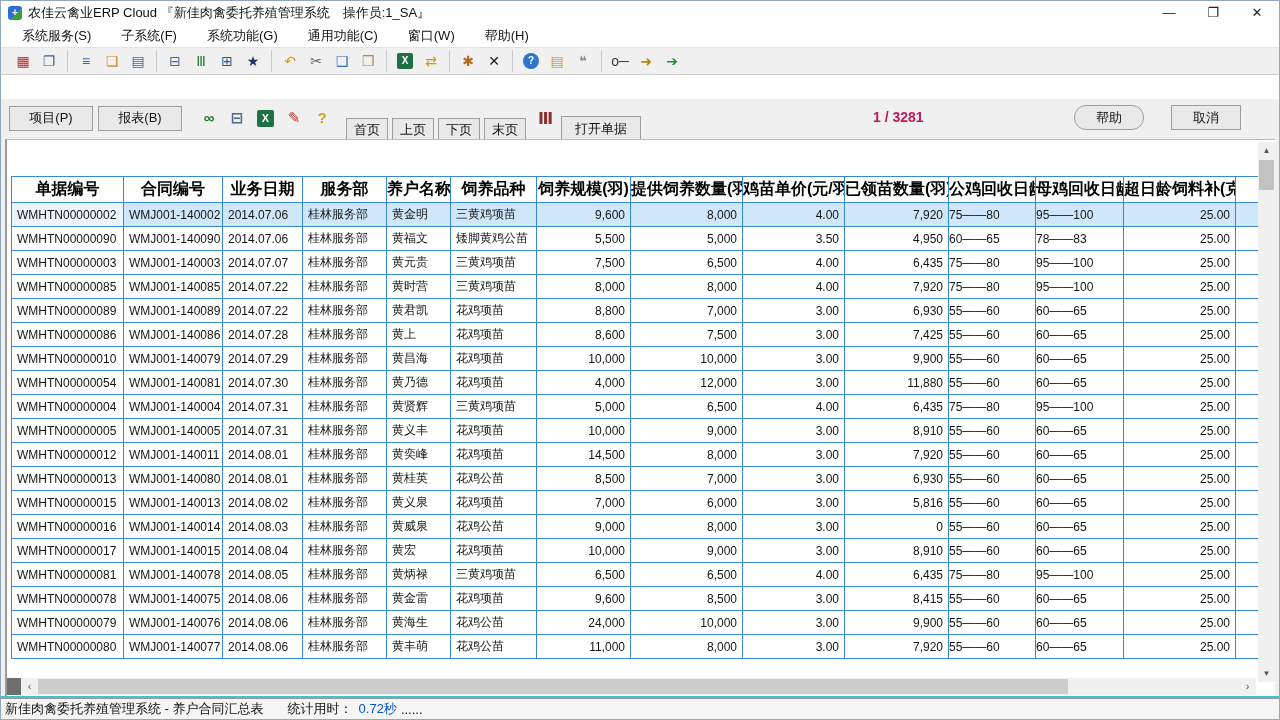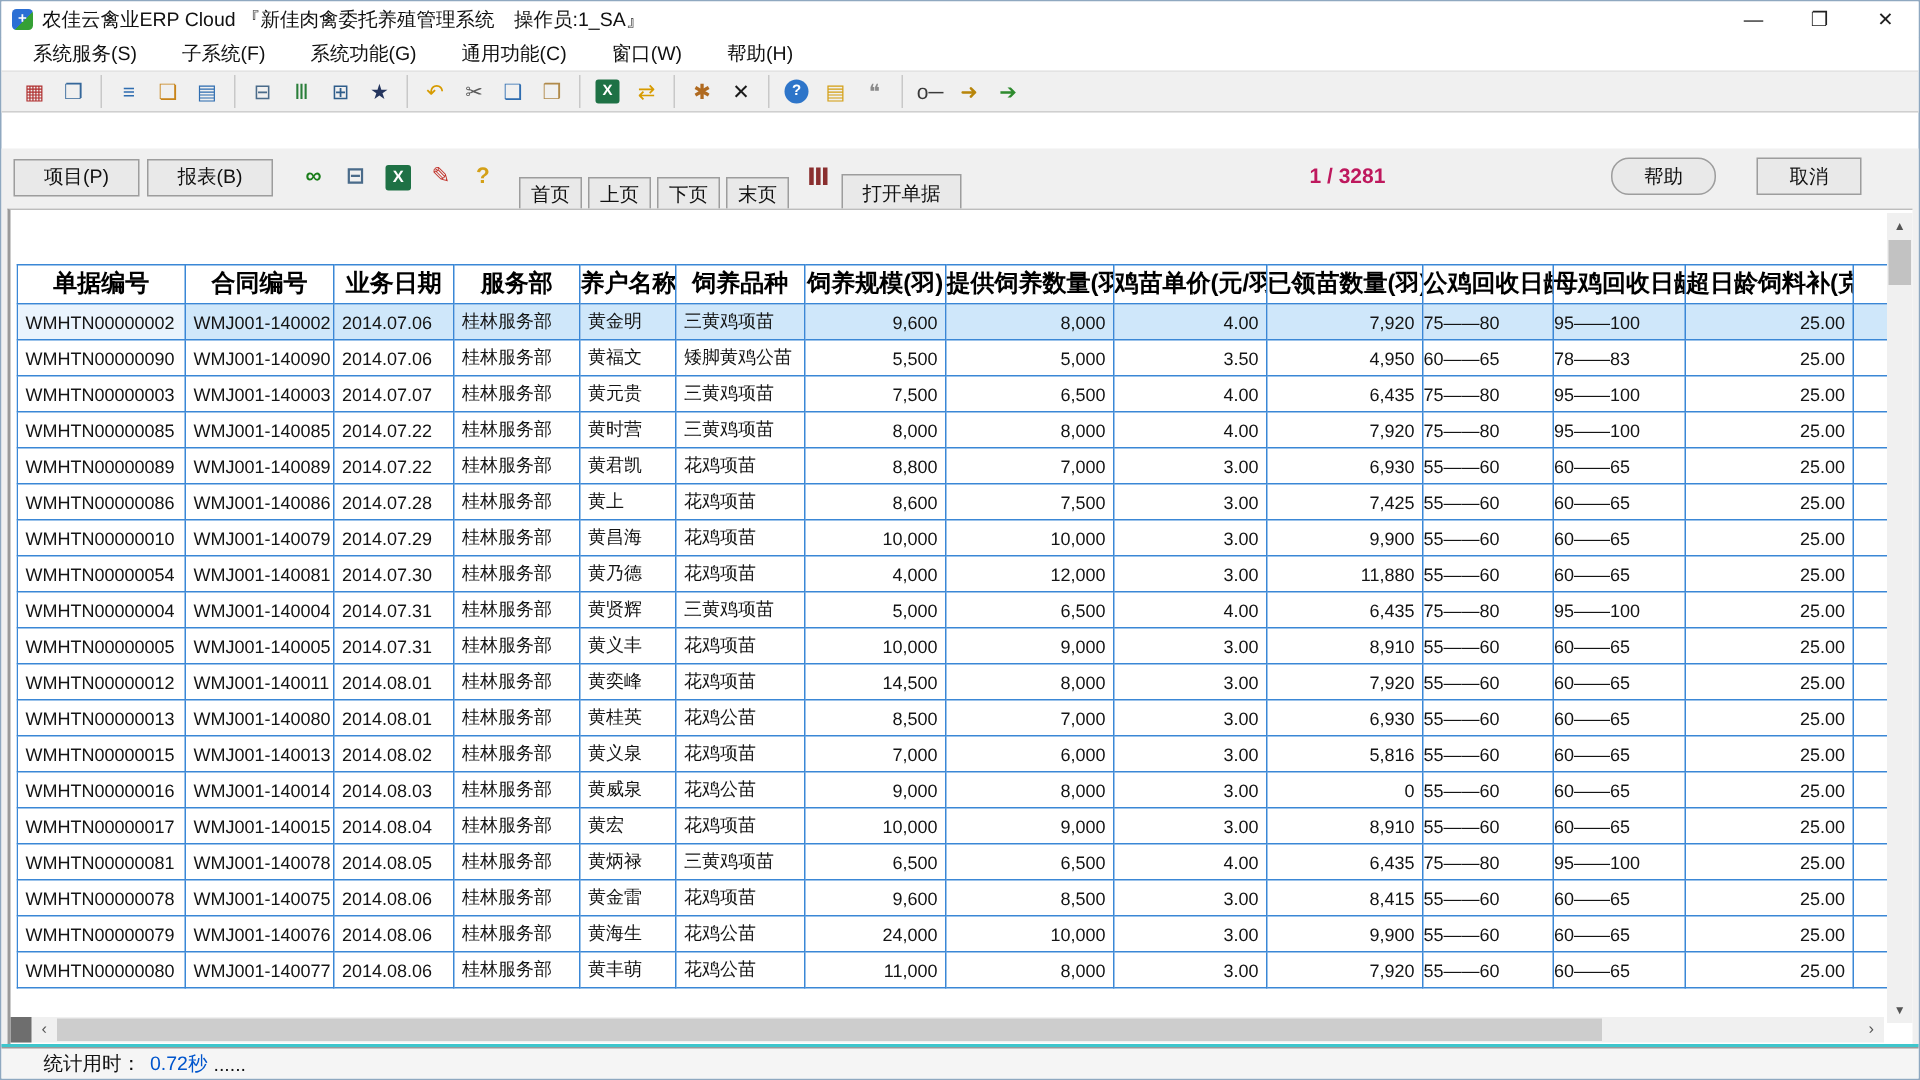--- a/index.html
+++ b/index.html
@@ -541,19 +541,20 @@
         <div class="hs-left">‹</div>
         <div class="hs-thumb"></div>
         <div class="hs-right">›</div>
       </div>
     </div>
   </div>
 
   <div class="teal-line"></div>
 
   <div class="statusbar">
+    <span>新佳肉禽委托养殖管理系统 - 养户合同汇总表</span>
     <span class="sb-gap"></span>
     <span>统计用时：</span>
     <span class="sb-time">0.72秒</span>
     <span class="sb-dots">......</span>
   </div>
 
 </div>
 
 </body></html>

